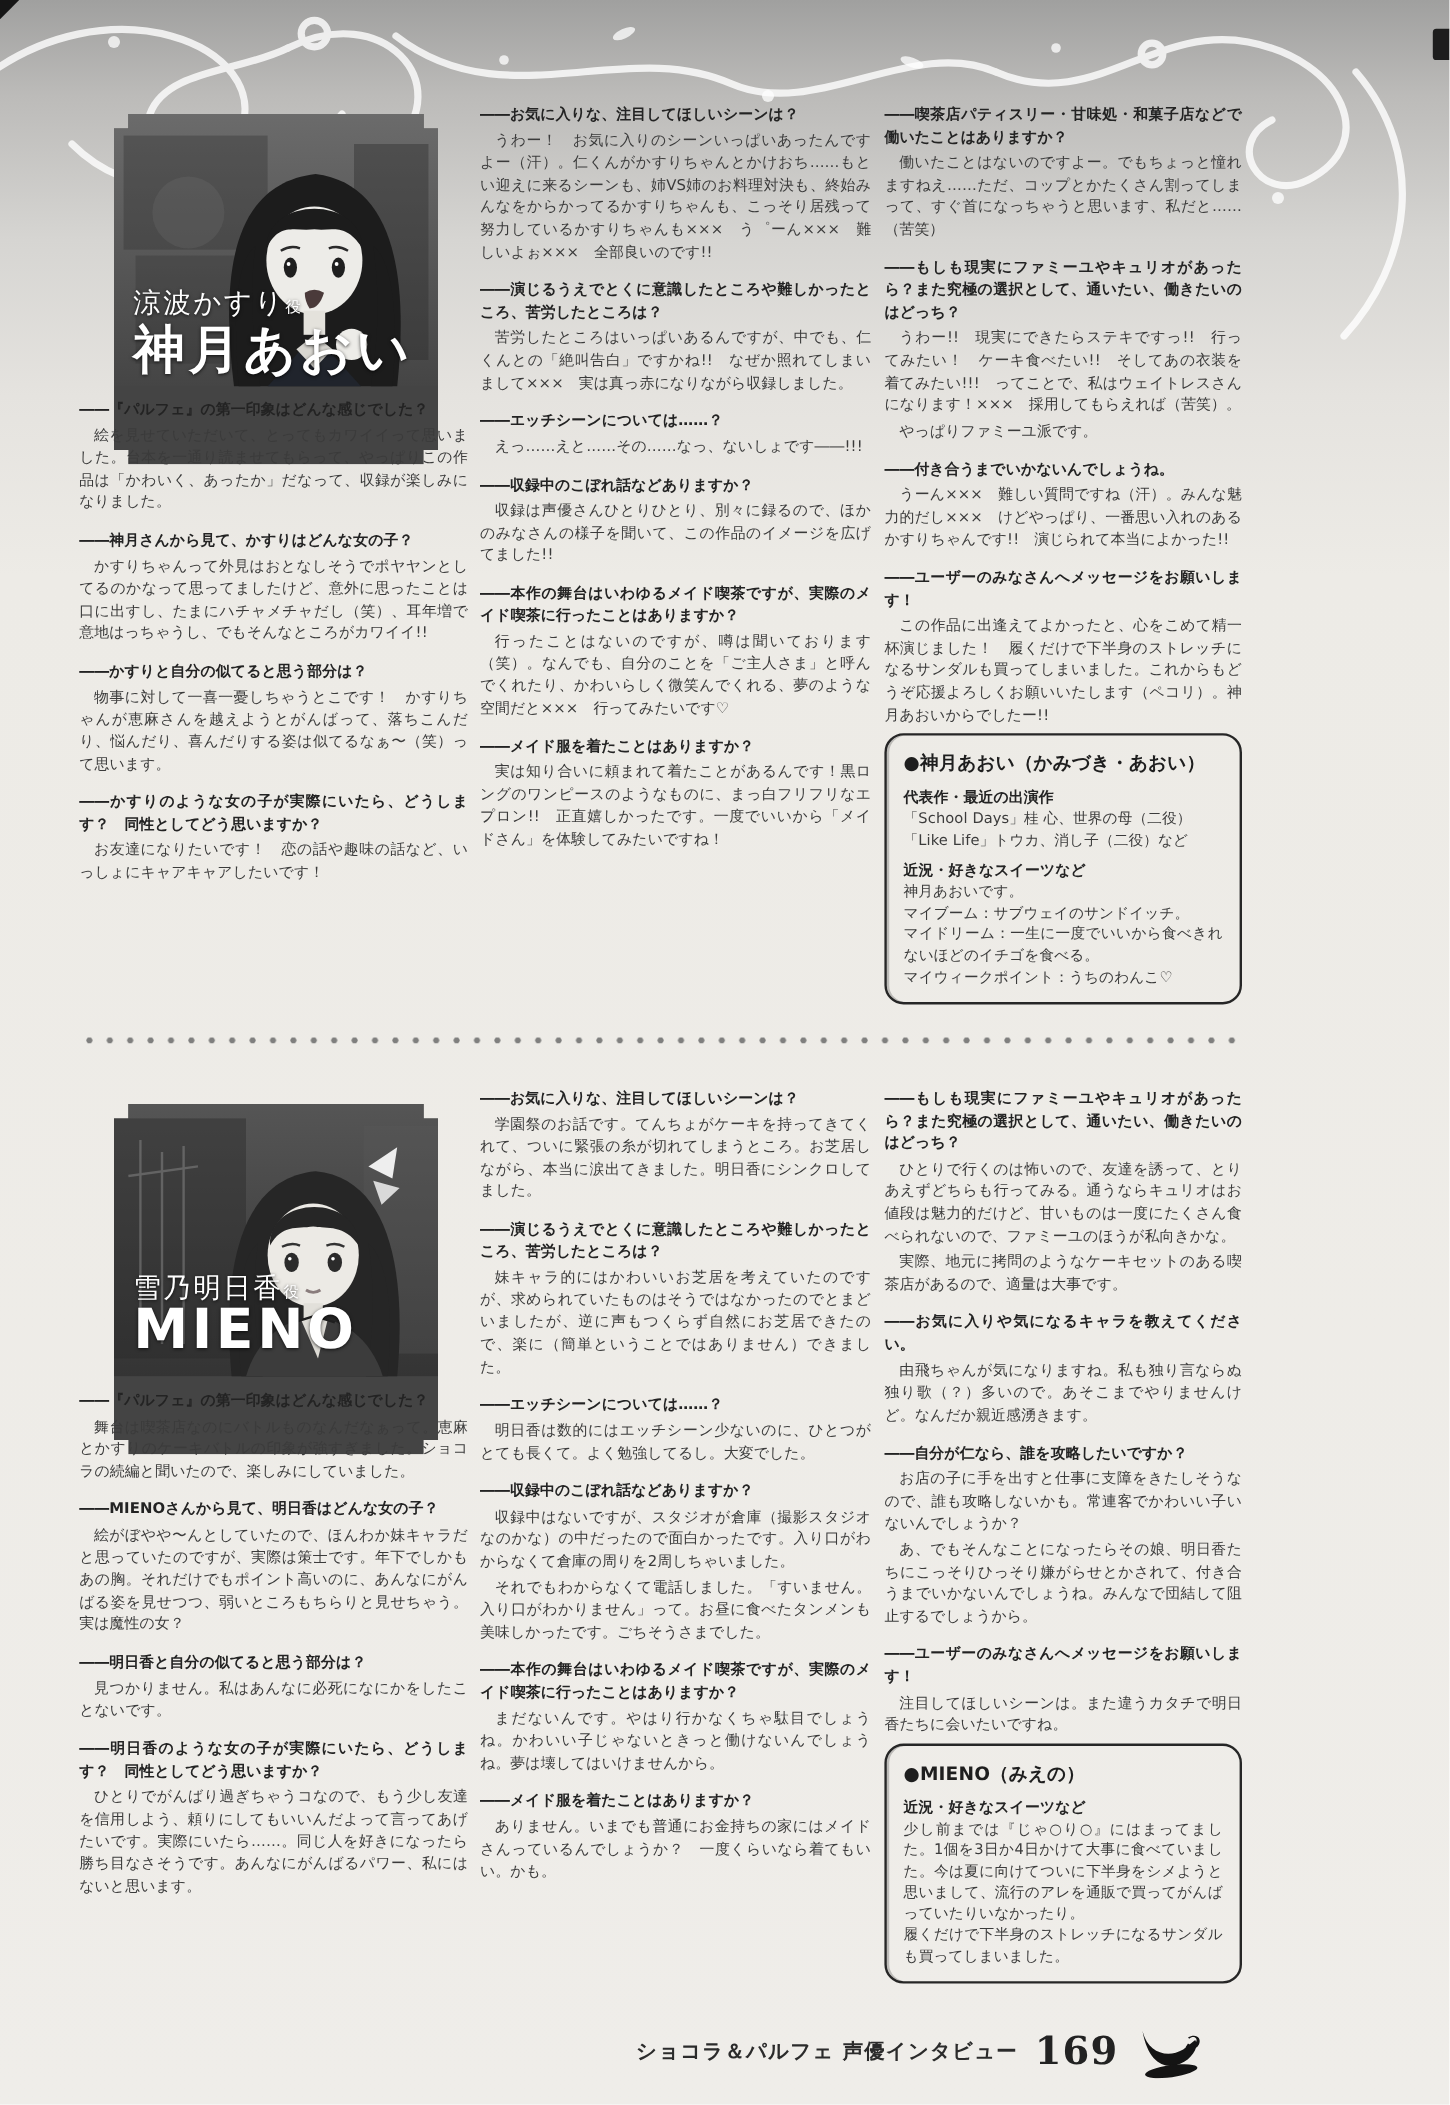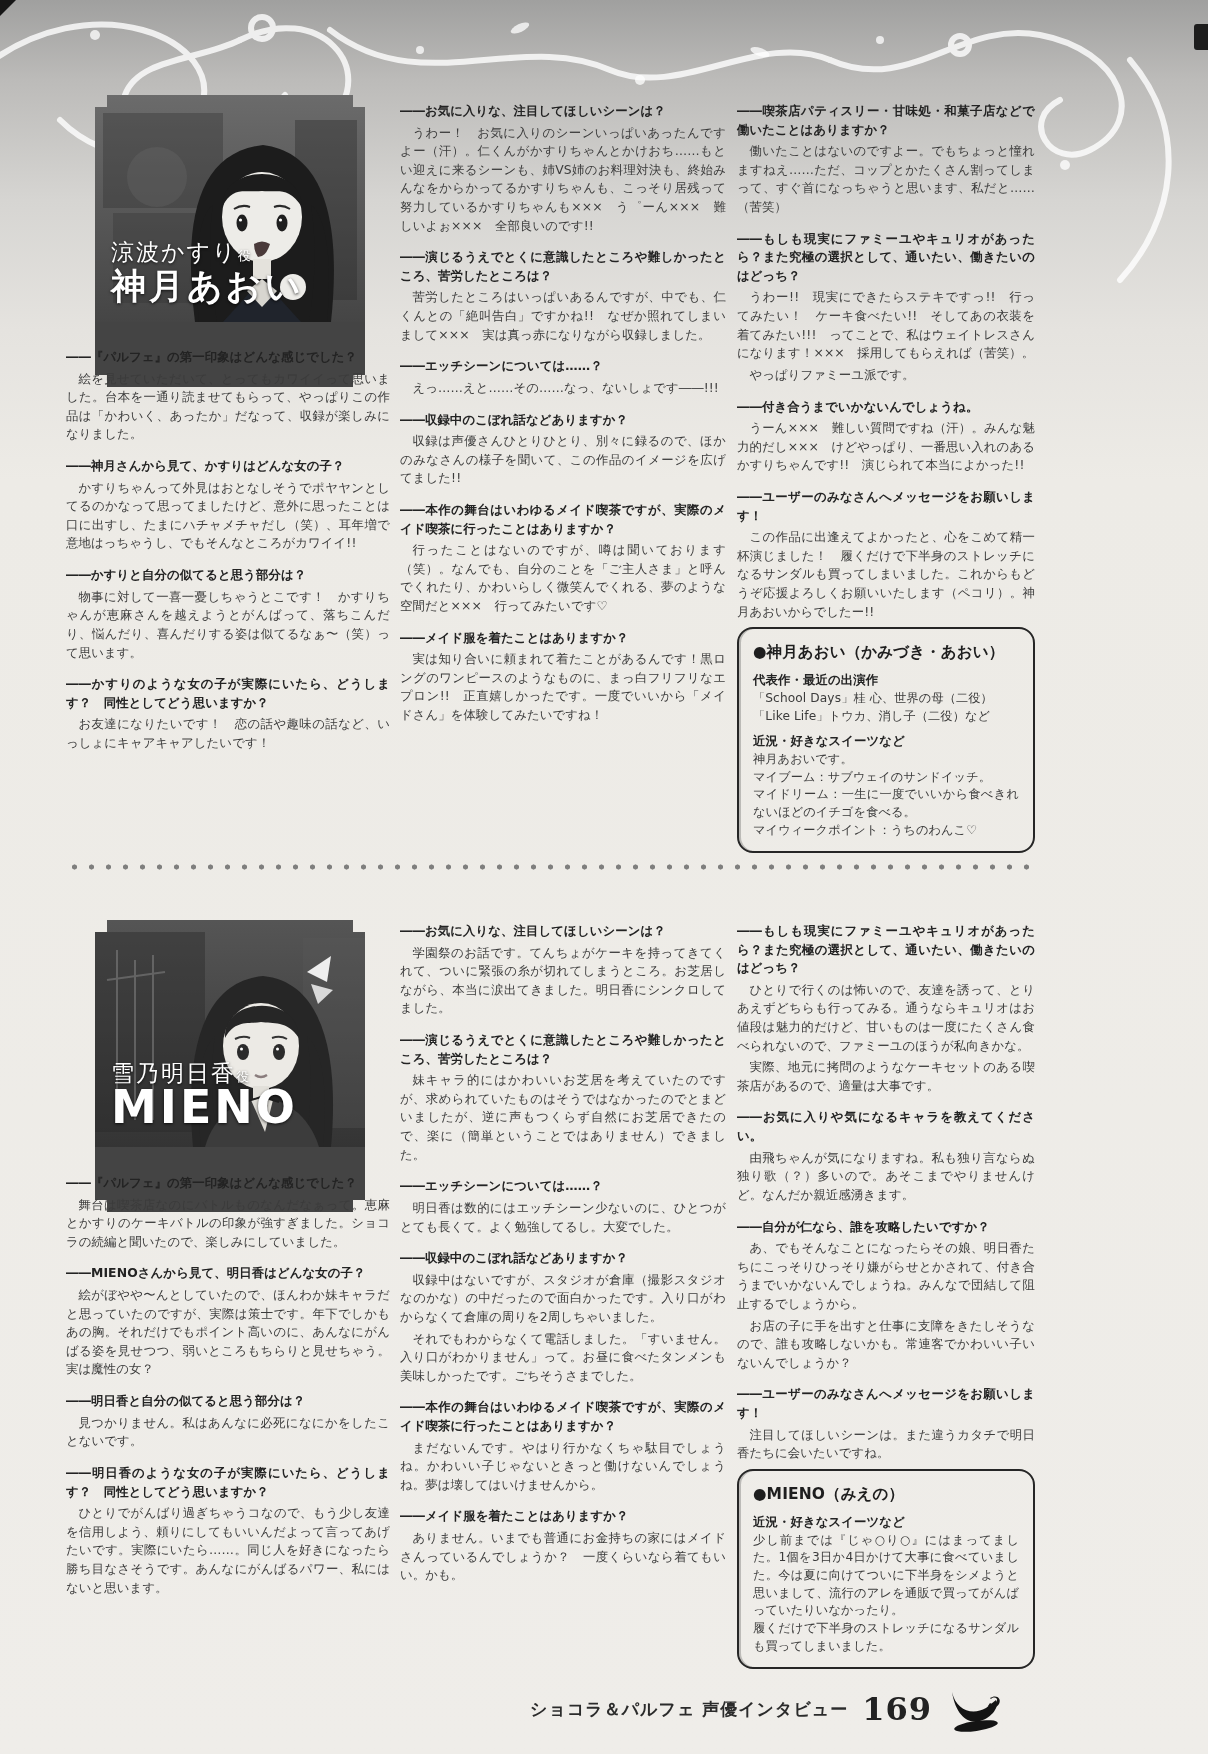--- a/index.html
+++ b/index.html
@@ -11,26 +11,26 @@
   .corner-tl{position:absolute;left:0;top:0;width:16px;height:16px;background:#161616;clip-path:polygon(0 0,100% 0,0 100%);}
   .corner-tr{position:absolute;right:0;top:24px;width:14px;height:26px;background:#1d1d1d;border-radius:3px 0 0 3px;}
   
   .photo-card{position:absolute;width:270px;height:292px;
       clip-path:polygon(0 12px,12px 12px,12px 0,calc(100% - 12px) 0,calc(100% - 12px) 12px,100% 12px,100% calc(100% - 12px),calc(100% - 12px) calc(100% - 12px),calc(100% - 12px) 100%,12px 100%,12px calc(100% - 12px),0 calc(100% - 12px));
       background:#444;}
   .photo-card svg{display:block;}
   .photo-label{position:absolute;left:16px;color:#fff;text-shadow:0 1px 3px rgba(0,0,0,.75);white-space:nowrap;}
   .role-line{font-family:"DejaVu Serif","Liberation Serif",serif;font-size:23px;letter-spacing:2px;}
   .role-suffix{font-size:13px;letter-spacing:0;}
-  .actor-name-jp{font-size:35px;font-weight:700;letter-spacing:3px;}
+  .actor-name-jp{font-size:43px;font-weight:700;letter-spacing:3px;}
   .actor-name-en{font-size:46px;font-weight:700;letter-spacing:3px;}
   
   .qa-col{position:absolute;font-size:12.4px;line-height:1.5;color:#3b3b3b;text-align:justify;letter-spacing:.1px;}
   .qa-col .q{font-weight:700;color:#232323;margin:13px 0 3px;}
-  .qa-col .q:first-child{margin-top:16px;}
+  .qa-col .q:first-child{margin-top:0;}
   .qa-col .a{margin:0 0 3px;text-indent:1em;}
   
   .profile-box{border:2px solid #262626;border-radius:16px;padding:12px 14px 11px;margin-top:6px;
                box-shadow:inset 2px 0 0 rgba(40,40,40,.25);}
   .profile-box .box-name{font-size:15.5px;font-weight:700;color:#1e1e1e;margin-bottom:7px;}
   .profile-box .box-heading{font-size:12.4px;font-weight:700;color:#242424;margin-top:7px;}
   .profile-box .box-line{font-size:12.2px;line-height:1.45;color:#3b3b3b;text-align:justify;}
   
   .dot-divider{position:absolute;left:66px;top:863px;width:968px;height:8px;
       background-image:radial-gradient(circle,#7f7f7e 2.3px,rgba(0,0,0,0) 2.8px);
@@ -226,22 +226,22 @@
       <p class="a">ありません。いまでも普通にお金持ちの家にはメイドさんっているんでしょうか？　一度くらいなら着てもいい。かも。</p>
     </div>
   <div class="qa-col" style="left:737px;top:906px;width:298px;">
     <div>
         <p class="q">――もしも現実にファミーユやキュリオがあったら？また究極の選択として、通いたい、働きたいのはどっち？</p>
         <p class="a">ひとりで行くのは怖いので、友達を誘って、とりあえずどちらも行ってみる。通うならキュリオはお値段は魅力的だけど、甘いものは一度にたくさん食べられないので、ファミーユのほうが私向きかな。</p>
         <p class="a">実際、地元に拷問のようなケーキセットのある喫茶店があるので、適量は大事です。</p>
         <p class="q">――お気に入りや気になるキャラを教えてください。</p>
         <p class="a">由飛ちゃんが気になりますね。私も独り言ならぬ独り歌（？）多いので。あそこまでやりませんけど。なんだか親近感湧きます。</p>
         <p class="q">――自分が仁なら、誰を攻略したいですか？</p>
+        <p class="a">お店の子に手を出すと仕事に支障をきたしそうなので、誰も攻略しないかも。常連客でかわいい子いないんでしょうか？</p>
         <p class="a">あ、でもそんなことになったらその娘、明日香たちにこっそりひっそり嫌がらせとかされて、付き合うまでいかないんでしょうね。みんなで団結して阻止するでしょうから。</p>
-        <p class="a">お店の子に手を出すと仕事に支障をきたしそうなので、誰も攻略しないかも。常連客でかわいい子いないんでしょうか？</p>
         <p class="q">――ユーザーのみなさんへメッセージをお願いします！</p>
         <p class="a">注目してほしいシーンは。また違うカタチで明日香たちに会いたいですね。</p>
       </div>
     <div class="profile-box">
         <div class="box-name">●MIENO（みえの）</div>
         <div class="box-heading">近況・好きなスイーツなど</div>
         <div class="box-line">少し前までは『じゃ○り○』にはまってました。1個を3日か4日かけて大事に食べていました。今は夏に向けてついに下半身をシメようと思いまして、流行のアレを通販で買ってがんばっていたりいなかったり。</div>
         <div class="box-line">履くだけで下半身のストレッチになるサンダルも買ってしまいました。</div>
       </div>
   </div>

